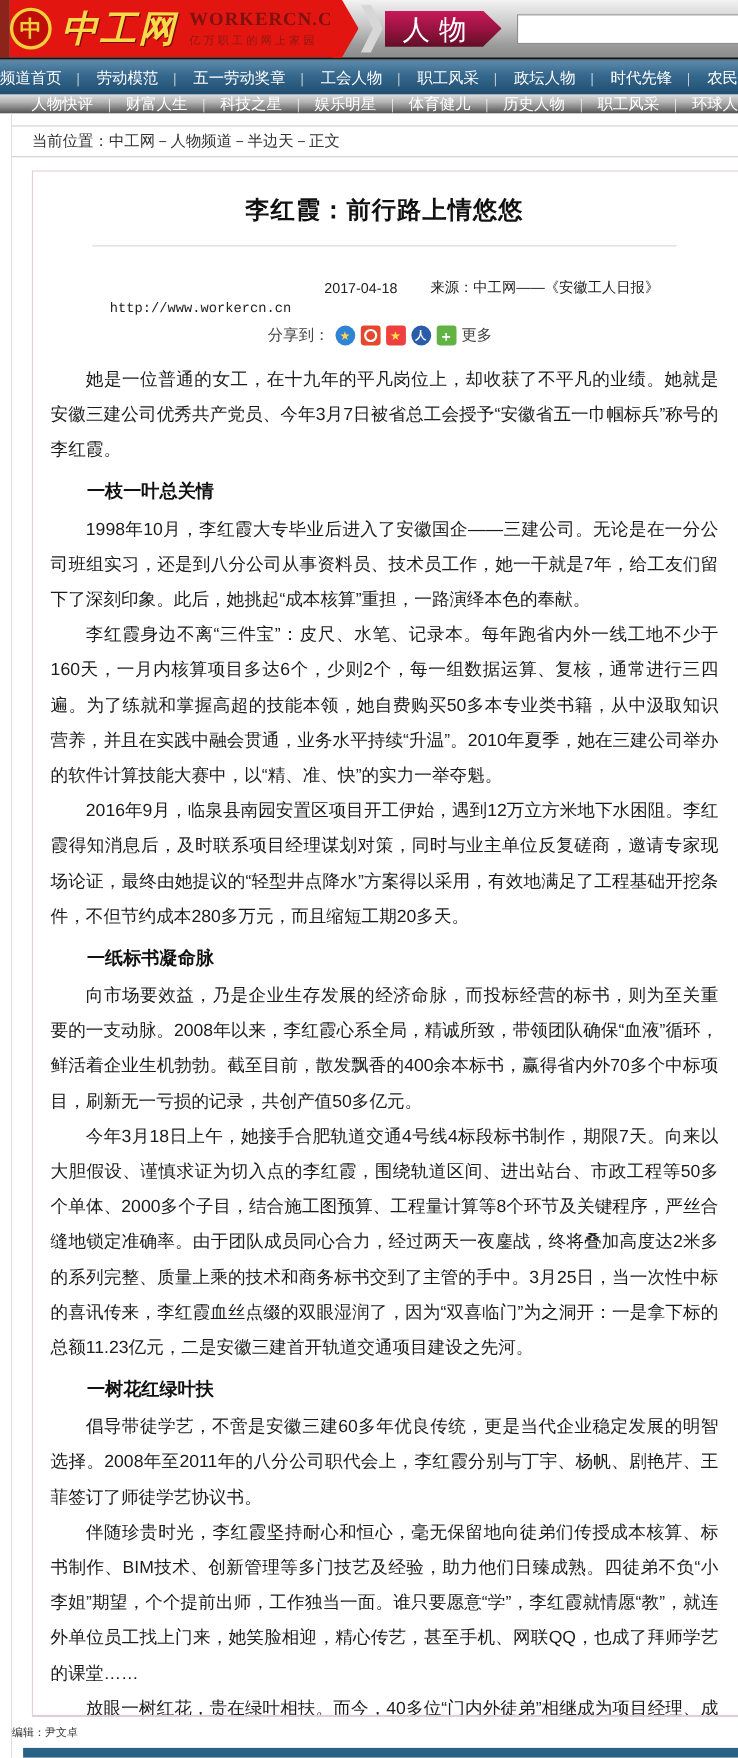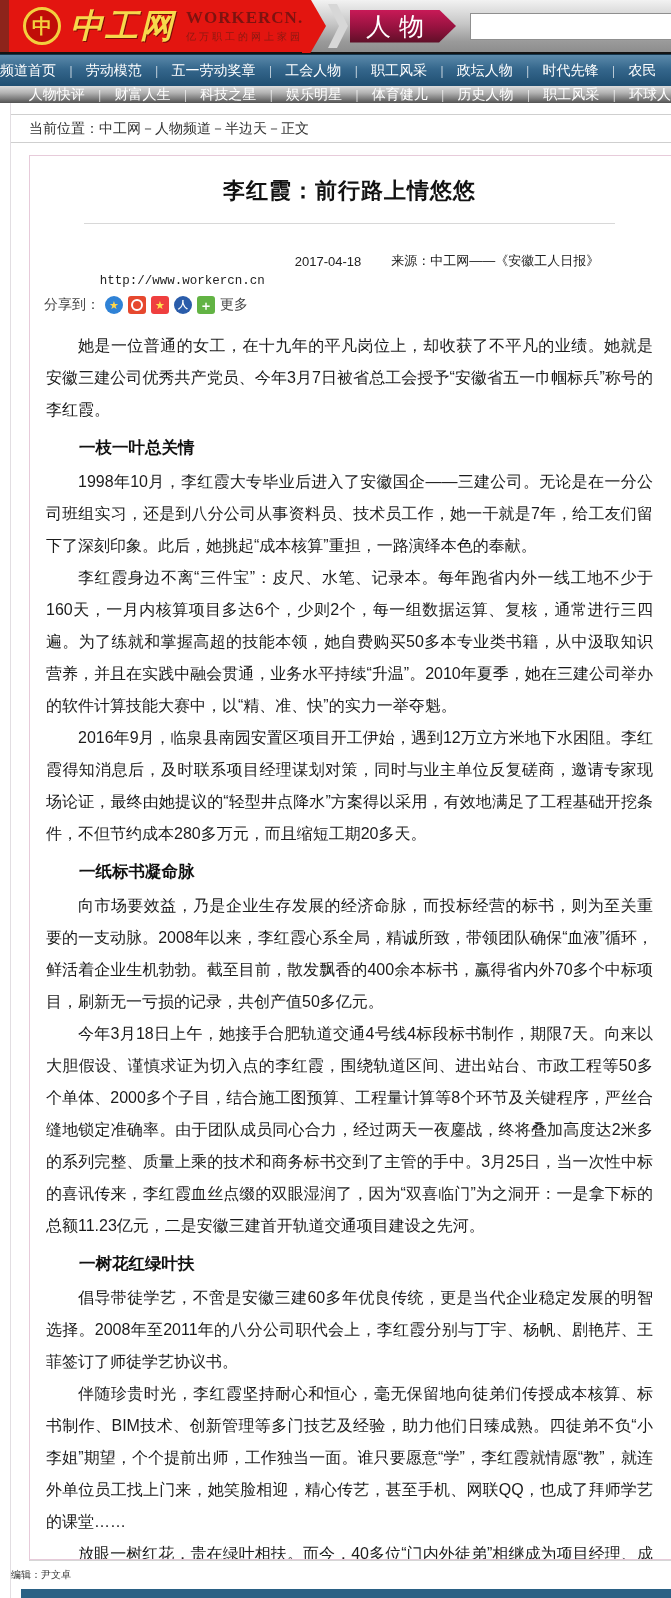--- a/index.html
+++ b/index.html
@@ -9,21 +9,21 @@
     background: #ffffff;
     font-family: "Liberation Sans", sans-serif;
     display: flex; flex-direction: column;
   }
 
   
   .header { height: 54px; display: flex; border-bottom: 2px solid #141414; }
   .edge-strip { width: 9px; background: #8d241b; }
   .logo-area {
     width: 294px; background: #e31510;
-    display: flex; align-items: center; padding-left: 14px; gap: 9px;
+    display: flex; align-items: center; gap: 9px;
     cursor: pointer;
   }
   .emblem {
     width: 38px; height: 38px; border-radius: 50%;
     border: 3px solid #f3cf3e; background: #c00d08;
     display: flex; align-items: center; justify-content: center;
     flex: 0 0 auto;
   }
   .emblem::before { content: "中"; color: #f3cf3e; font-weight: bold; font-size: 20px; font-family: "Liberation Serif", serif; }
   .site-name {
@@ -60,21 +60,21 @@
     cursor: pointer;
   }
   .search-input {
     flex: 1; height: 27px; margin-left: 14px; margin-right: -6px;
     border: 1px solid #8f8f8f; background: #fff; outline: none;
     font-size: 13px; padding: 0 6px;
   }
 
   
   .nav1 {
-    height: 32px; display: flex; align-items: center; justify-content: flex-start;
+    height: 32px; display: flex; align-items: center; justify-content: space-between;
     background: linear-gradient(180deg, #5c8aab 0%, #35678c 45%, #1f4e71 100%);
     border-top: 1px solid #16384e;
     color: #fff; font-size: 14px; white-space: nowrap; overflow: hidden;
   }
   .nav2 {
     height: 17px; display: flex; align-items: center; justify-content: flex-end;
     background: linear-gradient(180deg, #dcdcdc 0%, #b3b3b3 40%, #7c7c7c 75%, #525252 100%);
     color: #fff; font-size: 14px; white-space: nowrap; overflow: hidden;
   }
   .nav-item { cursor: pointer; }
@@ -103,21 +103,21 @@
     text-align: center; font-size: 22px; font-weight: bold; color: #111;
     letter-spacing: 1px; margin: 6px 0 0;
   }
   .meta-divider { border-top: 1px solid #d8d8d8; margin: 17px 40px 0 40px; }
   .meta-row {
     display: flex; justify-content: center; align-items: center; gap: 30px;
     padding: 10px 0 2px; font-size: 13px; color: #222;
   }
   .meta-url { font-family: "Liberation Mono", monospace; font-size: 12.5px; margin-top: 40px; }
   .share-row {
-    display: flex; justify-content: flex-start; align-items: center; gap: 5px;
+    display: flex; justify-content: center; align-items: center; gap: 5px;
     padding: 6px 8px 12px 0; font-size: 14px; color: #444;
   }
   .s-icon {
     width: 18px; height: 18px; display: inline-flex; align-items: center; justify-content: center;
     cursor: pointer; flex: 0 0 auto;
   }
   .s-qzone { background: #2f82d6; border-radius: 50%; }
   .s-qzone::before { content: "★"; color: #ffd54a; font-size: 11px; }
   .s-weibo { background: #e6482e; border-radius: 3px; position: relative; }
   .s-weibo::before { content: ""; width: 8px; height: 8px; border: 2px solid #fff; border-radius: 50%; }

